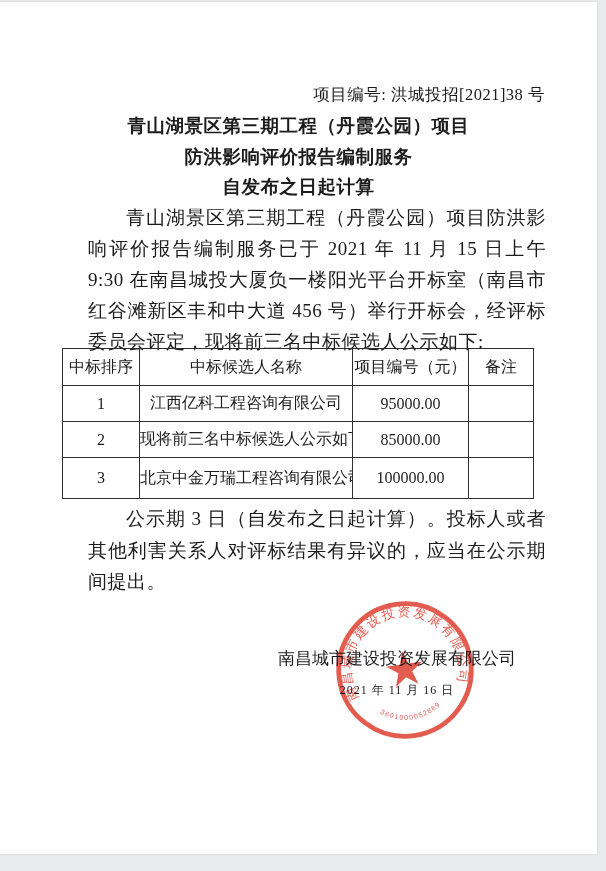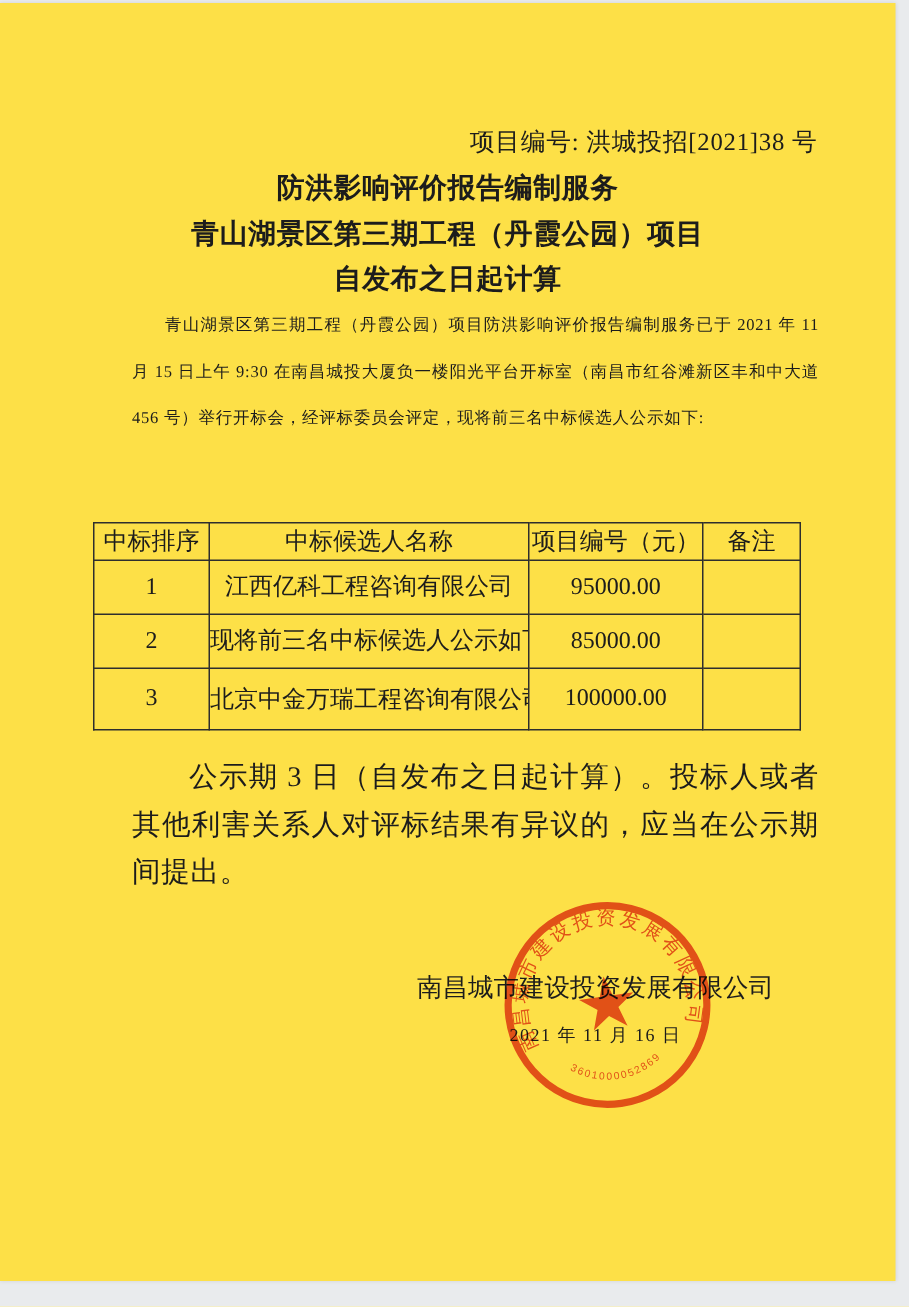--- a/index.html
+++ b/index.html
@@ -7,52 +7,52 @@
     width: 606px; height: 871px;
     background: #e9ebed;
     font-family: "Liberation Serif", "DejaVu Serif", serif;
     color: #1c1c1c;
     overflow: hidden;
   }
   .page {
     position: relative;
     width: 597px; height: 852px;
     margin: 2px 9px 17px 0;
-    background: #fde047;
+    background: #ffffff;
     box-shadow: 0 0 3px rgba(0,0,0,0.10);
     overflow: hidden;
   }
   .doc-number {
     position: absolute; top: 82px; right: 52px;
     font-size: 16.5px; letter-spacing: 0.5px; white-space: nowrap;
   }
   .title-block {
     position: absolute; top: 109px; left: 0; width: 100%;
     text-align: center; font-weight: bold;
     font-size: 18.5px; line-height: 30.5px; letter-spacing: 0.5px;
   }
   .title-block div { margin: 0; }
   .intro {
     position: absolute; top: 200px; left: 88px; width: 458px;
-    font-size: 11px; line-height: 31px;
+    font-size: 19px; line-height: 31px;
     text-align: justify; text-indent: 2em; margin: 0;
     letter-spacing: 0.5px;
   }
   table.bid-table {
     position: absolute; top: 346px; left: 62px;
     width: 471px; border-collapse: collapse; table-layout: fixed;
     font-size: 16px;
   }
   .bid-table td, .bid-table th {
     border: 1.6px solid #2e2e2e;
     text-align: center; vertical-align: middle;
     font-weight: normal; padding: 0;
     overflow: hidden; white-space: nowrap;
   }
-  .bid-table tr.hdr   { height: 25px; }
+  .bid-table tr.hdr   { height: 37px; }
   .bid-table tr.r1    { height: 36px; }
   .bid-table tr.r2    { height: 36px; }
   .bid-table tr.r3    { height: 41px; }
   .closing {
     position: absolute; top: 501px; left: 88px; width: 458px;
     font-size: 19px; line-height: 31.5px; letter-spacing: 0.5px;
   }
   .closing p { margin: 0; }
   .closing .indent { text-indent: 2em; text-align: justify; }
   .signature {
@@ -70,22 +70,22 @@
   .seal svg { width: 100%; height: 100%; color: var(--seal-color, #df4537); }
 </style>
 </head>
 <body>
 
 <div class="page">
 
   <div class="doc-number">项目编号: 洪城投招[2021]38 号</div>
 
   <div class="title-block">
+    <div>青山湖景区第三期工程（丹霞公园）项目</div>
     <div>防洪影响评价报告编制服务</div>
-    <div>青山湖景区第三期工程（丹霞公园）项目</div>
     <div>自发布之日起计算</div>
   </div>
 
   <p class="intro">青山湖景区第三期工程（丹霞公园）项目防洪影响评价报告编制服务已于 2021 年 11 月 15 日上午 9:30 在南昌城投大厦负一楼阳光平台开标室（南昌市红谷滩新区丰和中大道 456 号）举行开标会，经评标委员会评定，现将前三名中标候选人公示如下:</p>
 
   <table class="bid-table">
     <colgroup>
       <col style="width:77px">
         <col style="width:213px">
         <col style="width:116px">

